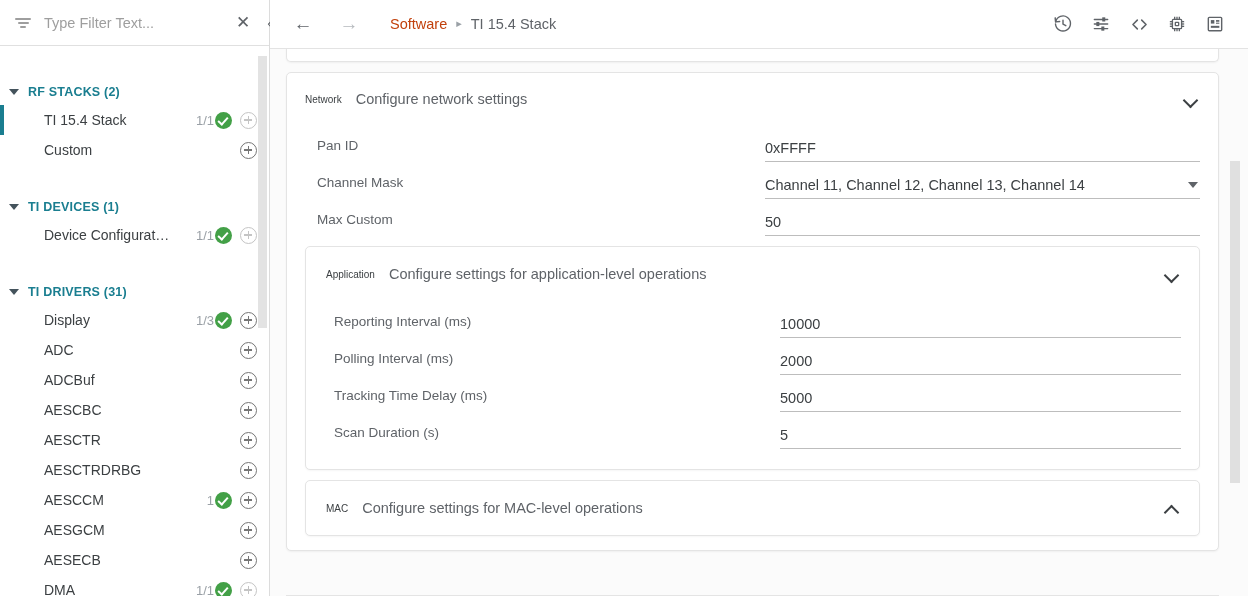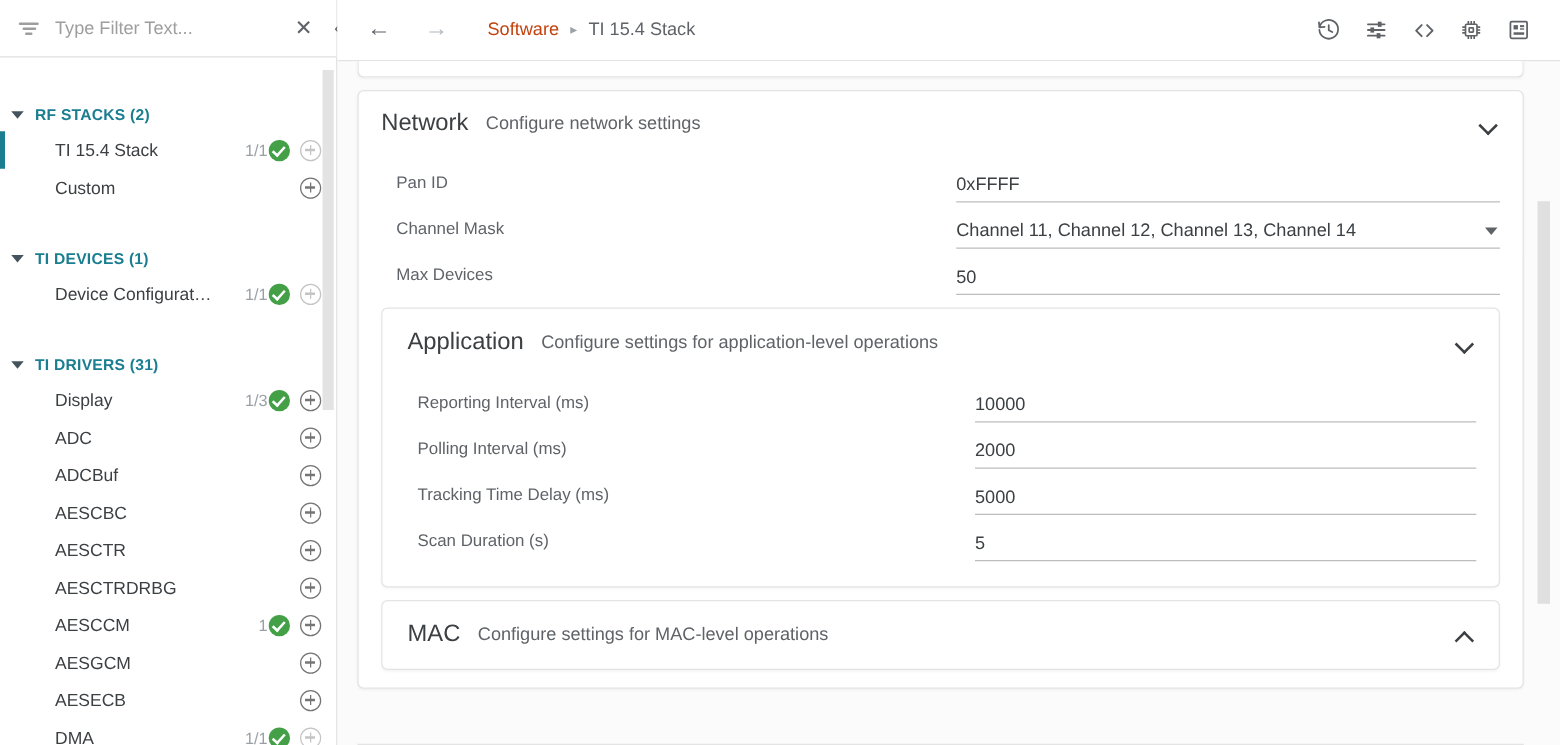--- a/index.html
+++ b/index.html
@@ -165,21 +165,21 @@
     box-shadow: 0 1px 2px rgba(0,0,0,0.05);
     margin-bottom: 10px;
   }
   .card.stub { height: 14px; border-top: none; border-radius: 0 0 5px 5px; margin-top: -1px; }
 
   .sec-header {
     display: flex; align-items: center;
     padding: 0 18px 0 18px; height: 52px;
     cursor: pointer;
   }
-  .sec-title { font-size: 19px; color: #3c4043; }
+  .sec-title { font-size: 10px; color: #3c4043; }
   .sec-desc { font-size: 14.5px; color: #5f6368; margin-left: 14px; }
   .sec-spacer { flex: 1 1 auto; }
   .chev {
     width: 14px; height: 9px; position: relative; margin-right: 2px;
   }
   .chev::before {
     content: ""; position: absolute; left: 1px; top: 0px;
     width: 9px; height: 9px;
     border: solid #3c4043; border-width: 0 2px 2px 0;
     transform: rotate(45deg);
@@ -449,21 +449,21 @@
             </span>
           </div>
           <div class="field-row">
             <span class="field-label">Channel Mask</span>
             <span class="field-control">
               <input class="field-value" value="Channel 11, Channel 12, Channel 13, Channel 14" style="">
               <span class="dd-arrow"></span>
             </span>
           </div>
           <div class="field-row">
-            <span class="field-label">Max Devices</span>
+            <span class="field-label">Max Custom</span>
             <span class="field-control">
               <input class="field-value" value="50" style="">
             </span>
           </div>
 
           <div class="nested">
             <div class="sec-header">
               <span class="sec-title">Application</span>
               <span class="sec-desc">Configure settings for application-level operations</span>
               <span class="sec-spacer"></span>

